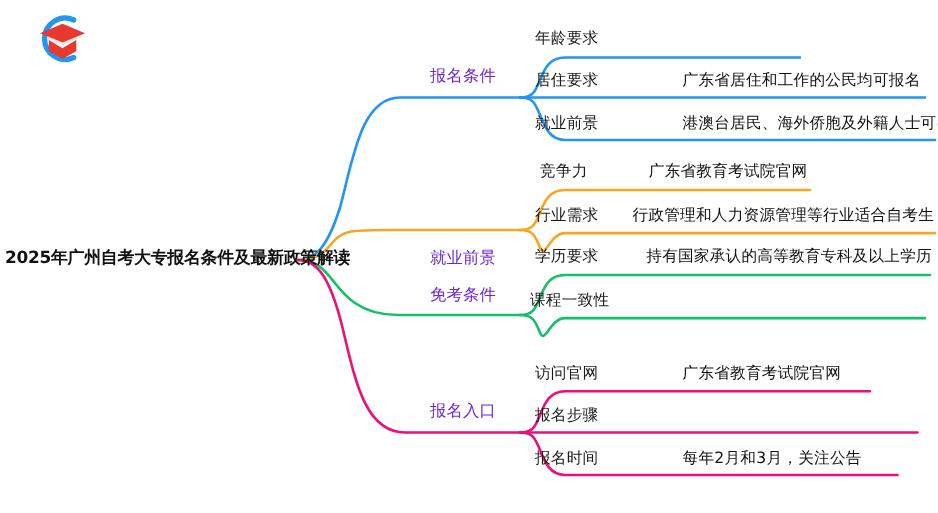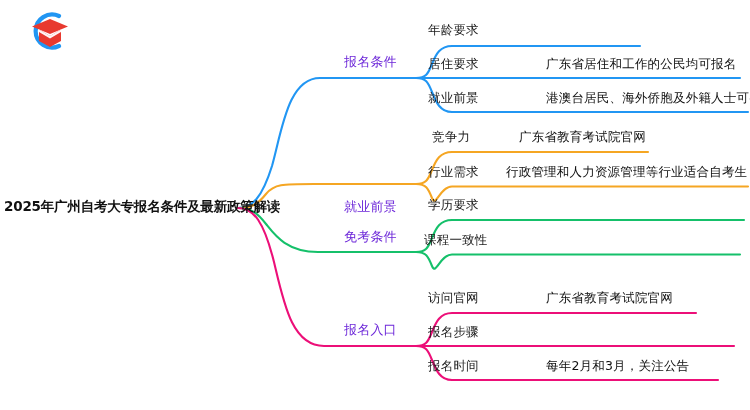--- a/index.html
+++ b/index.html
@@ -163,20 +163,21 @@
 
   <div class="sub-label" style="left:432px; top:129px;">竞争力</div>
   <div class="leaf-label" style="left:519px; top:129px;">广东省教育考试院官网</div>
 
   <div class="sub-label" style="left:428px; top:164px;">行业需求</div>
   <div class="leaf-label" style="left:506px; top:164px;">行政管理和人力资源管理等行业适合自考生</div>
 
   <div class="branch-label" style="left:344px; top:229px;">免考条件</div>
 
   <div class="sub-label" style="left:428px; top:197px;">学历要求</div>
+  <div class="leaf-label" style="left:517px; top:197px;">持有国家承认的高等教育专科及以上学历</div>
 
   <div class="sub-label" style="left:424px; top:232px;">课程一致性</div>
 
   <div class="branch-label" style="left:344px; top:322px;">报名入口</div>
 
   <div class="sub-label" style="left:428px; top:290px;">访问官网</div>
   <div class="leaf-label" style="left:546px; top:290px;">广东省教育考试院官网</div>
 
   <div class="sub-label" style="left:428px; top:324px;">报名步骤</div>
 

